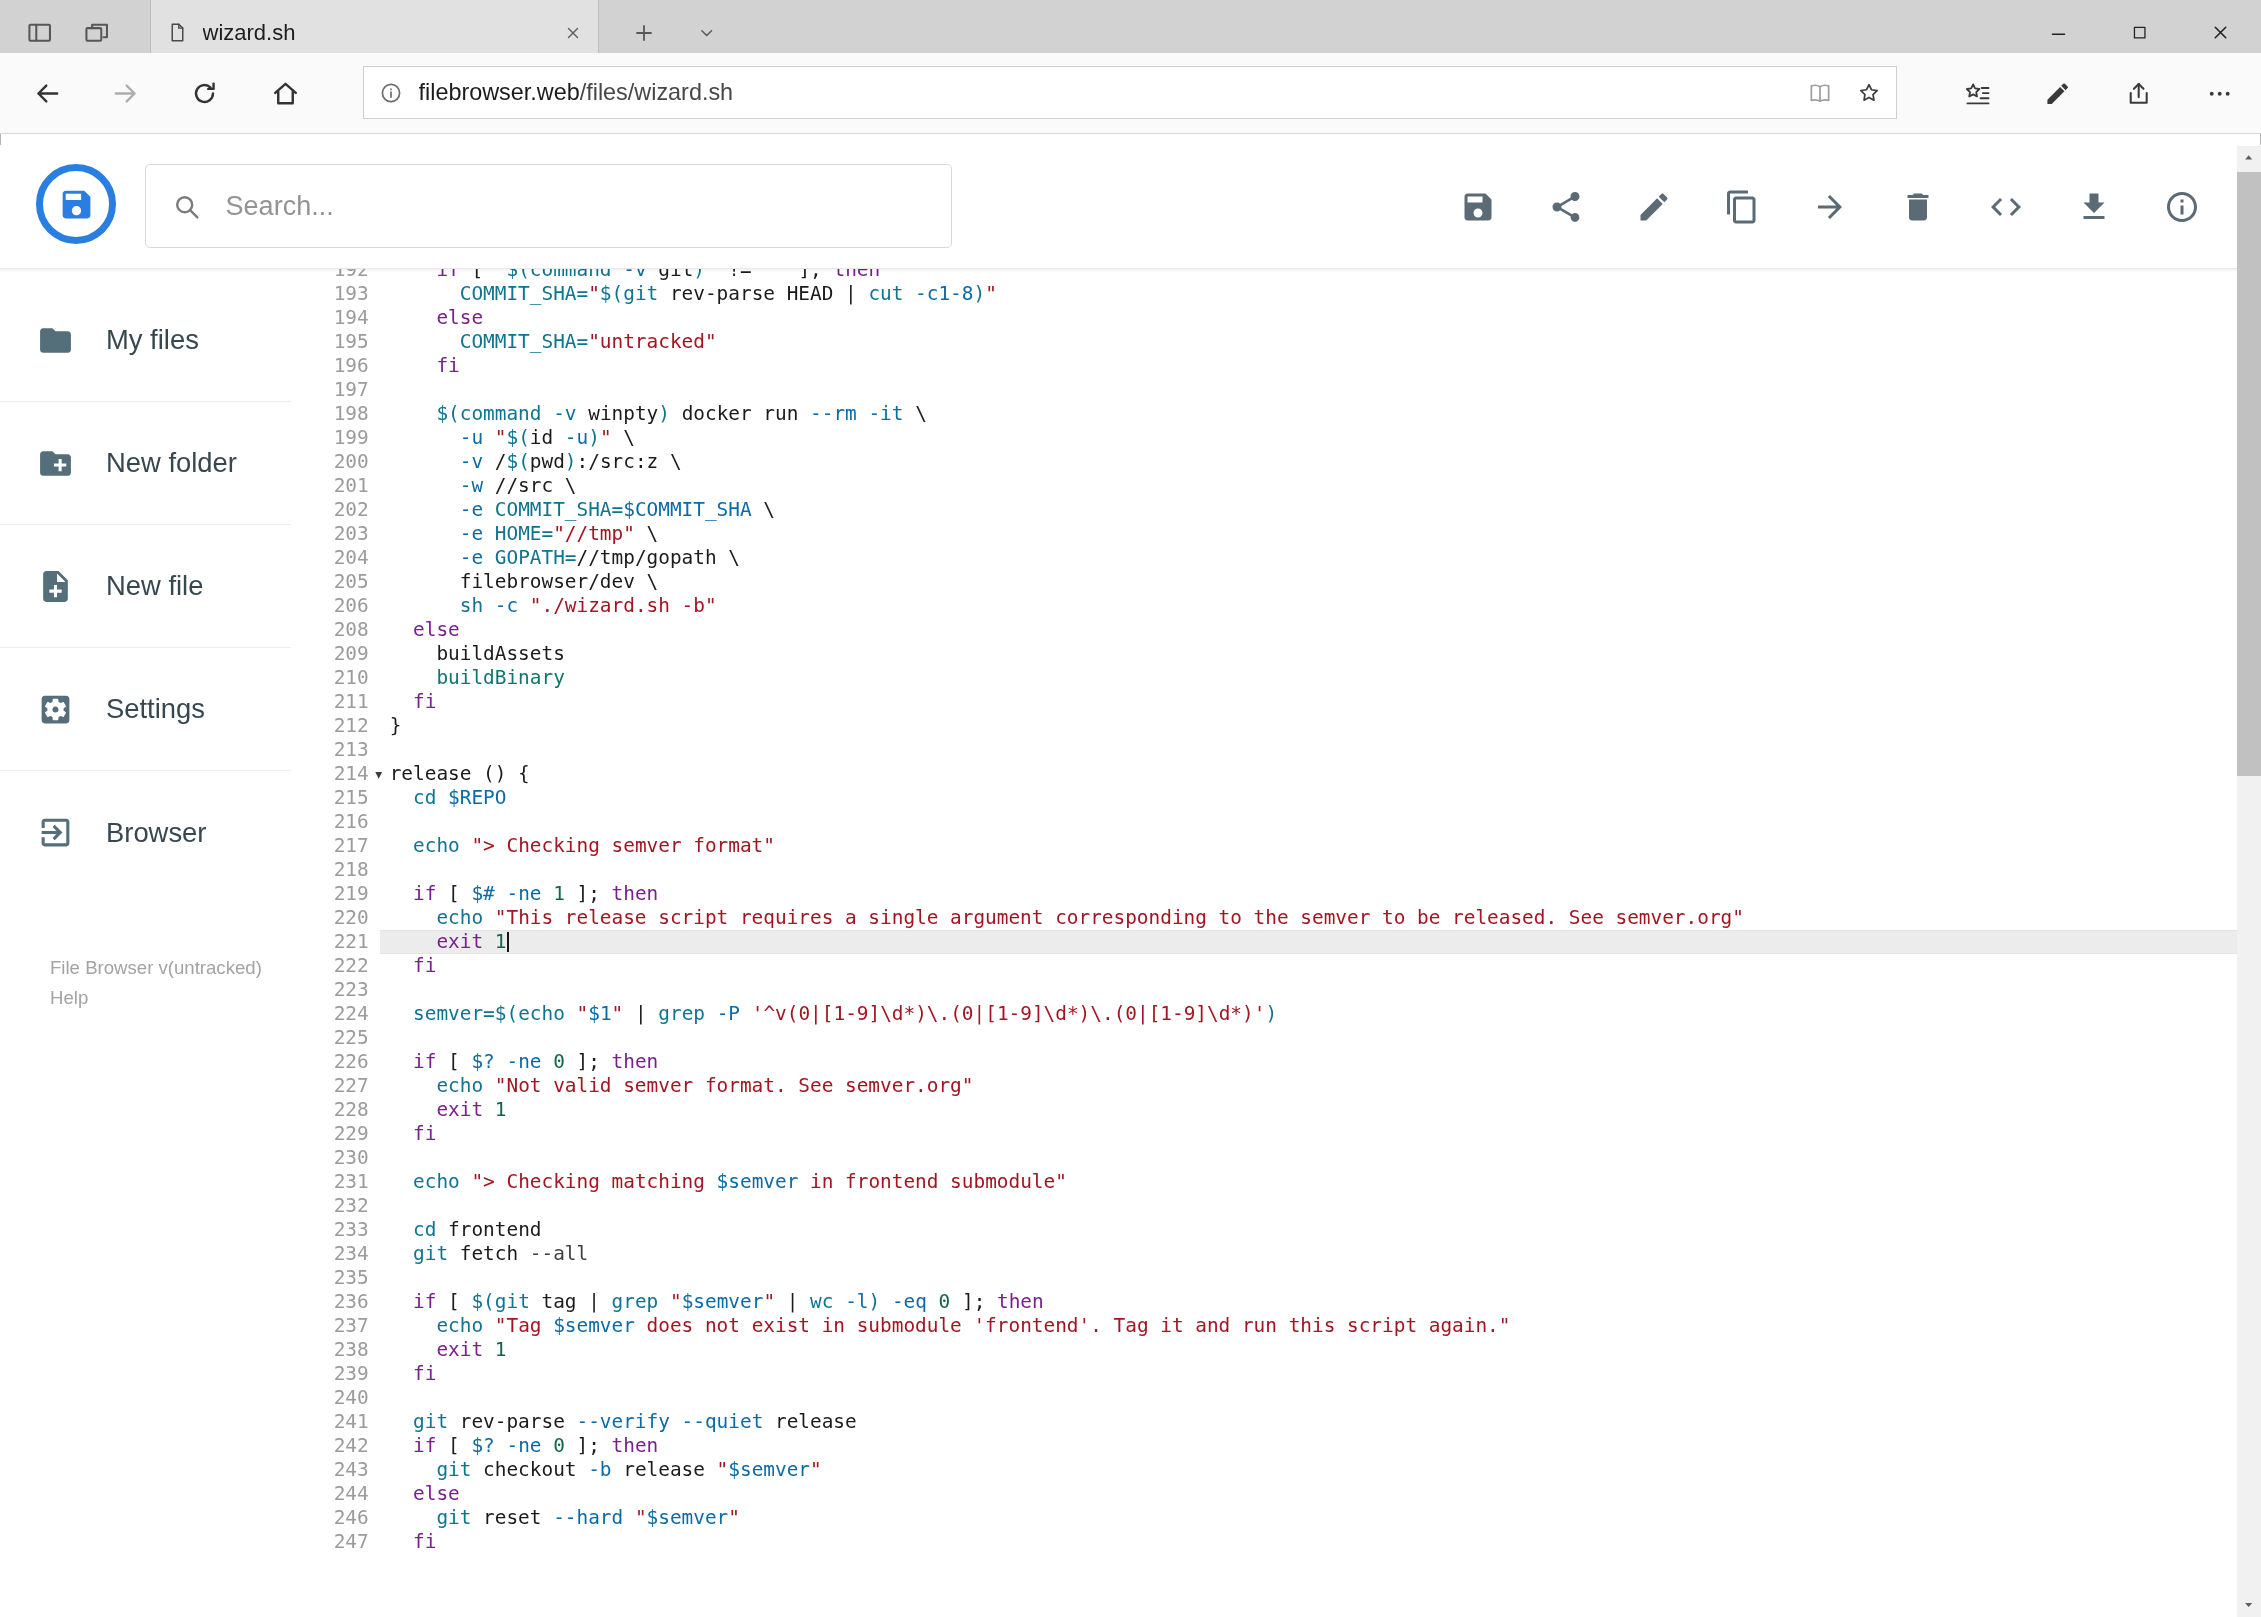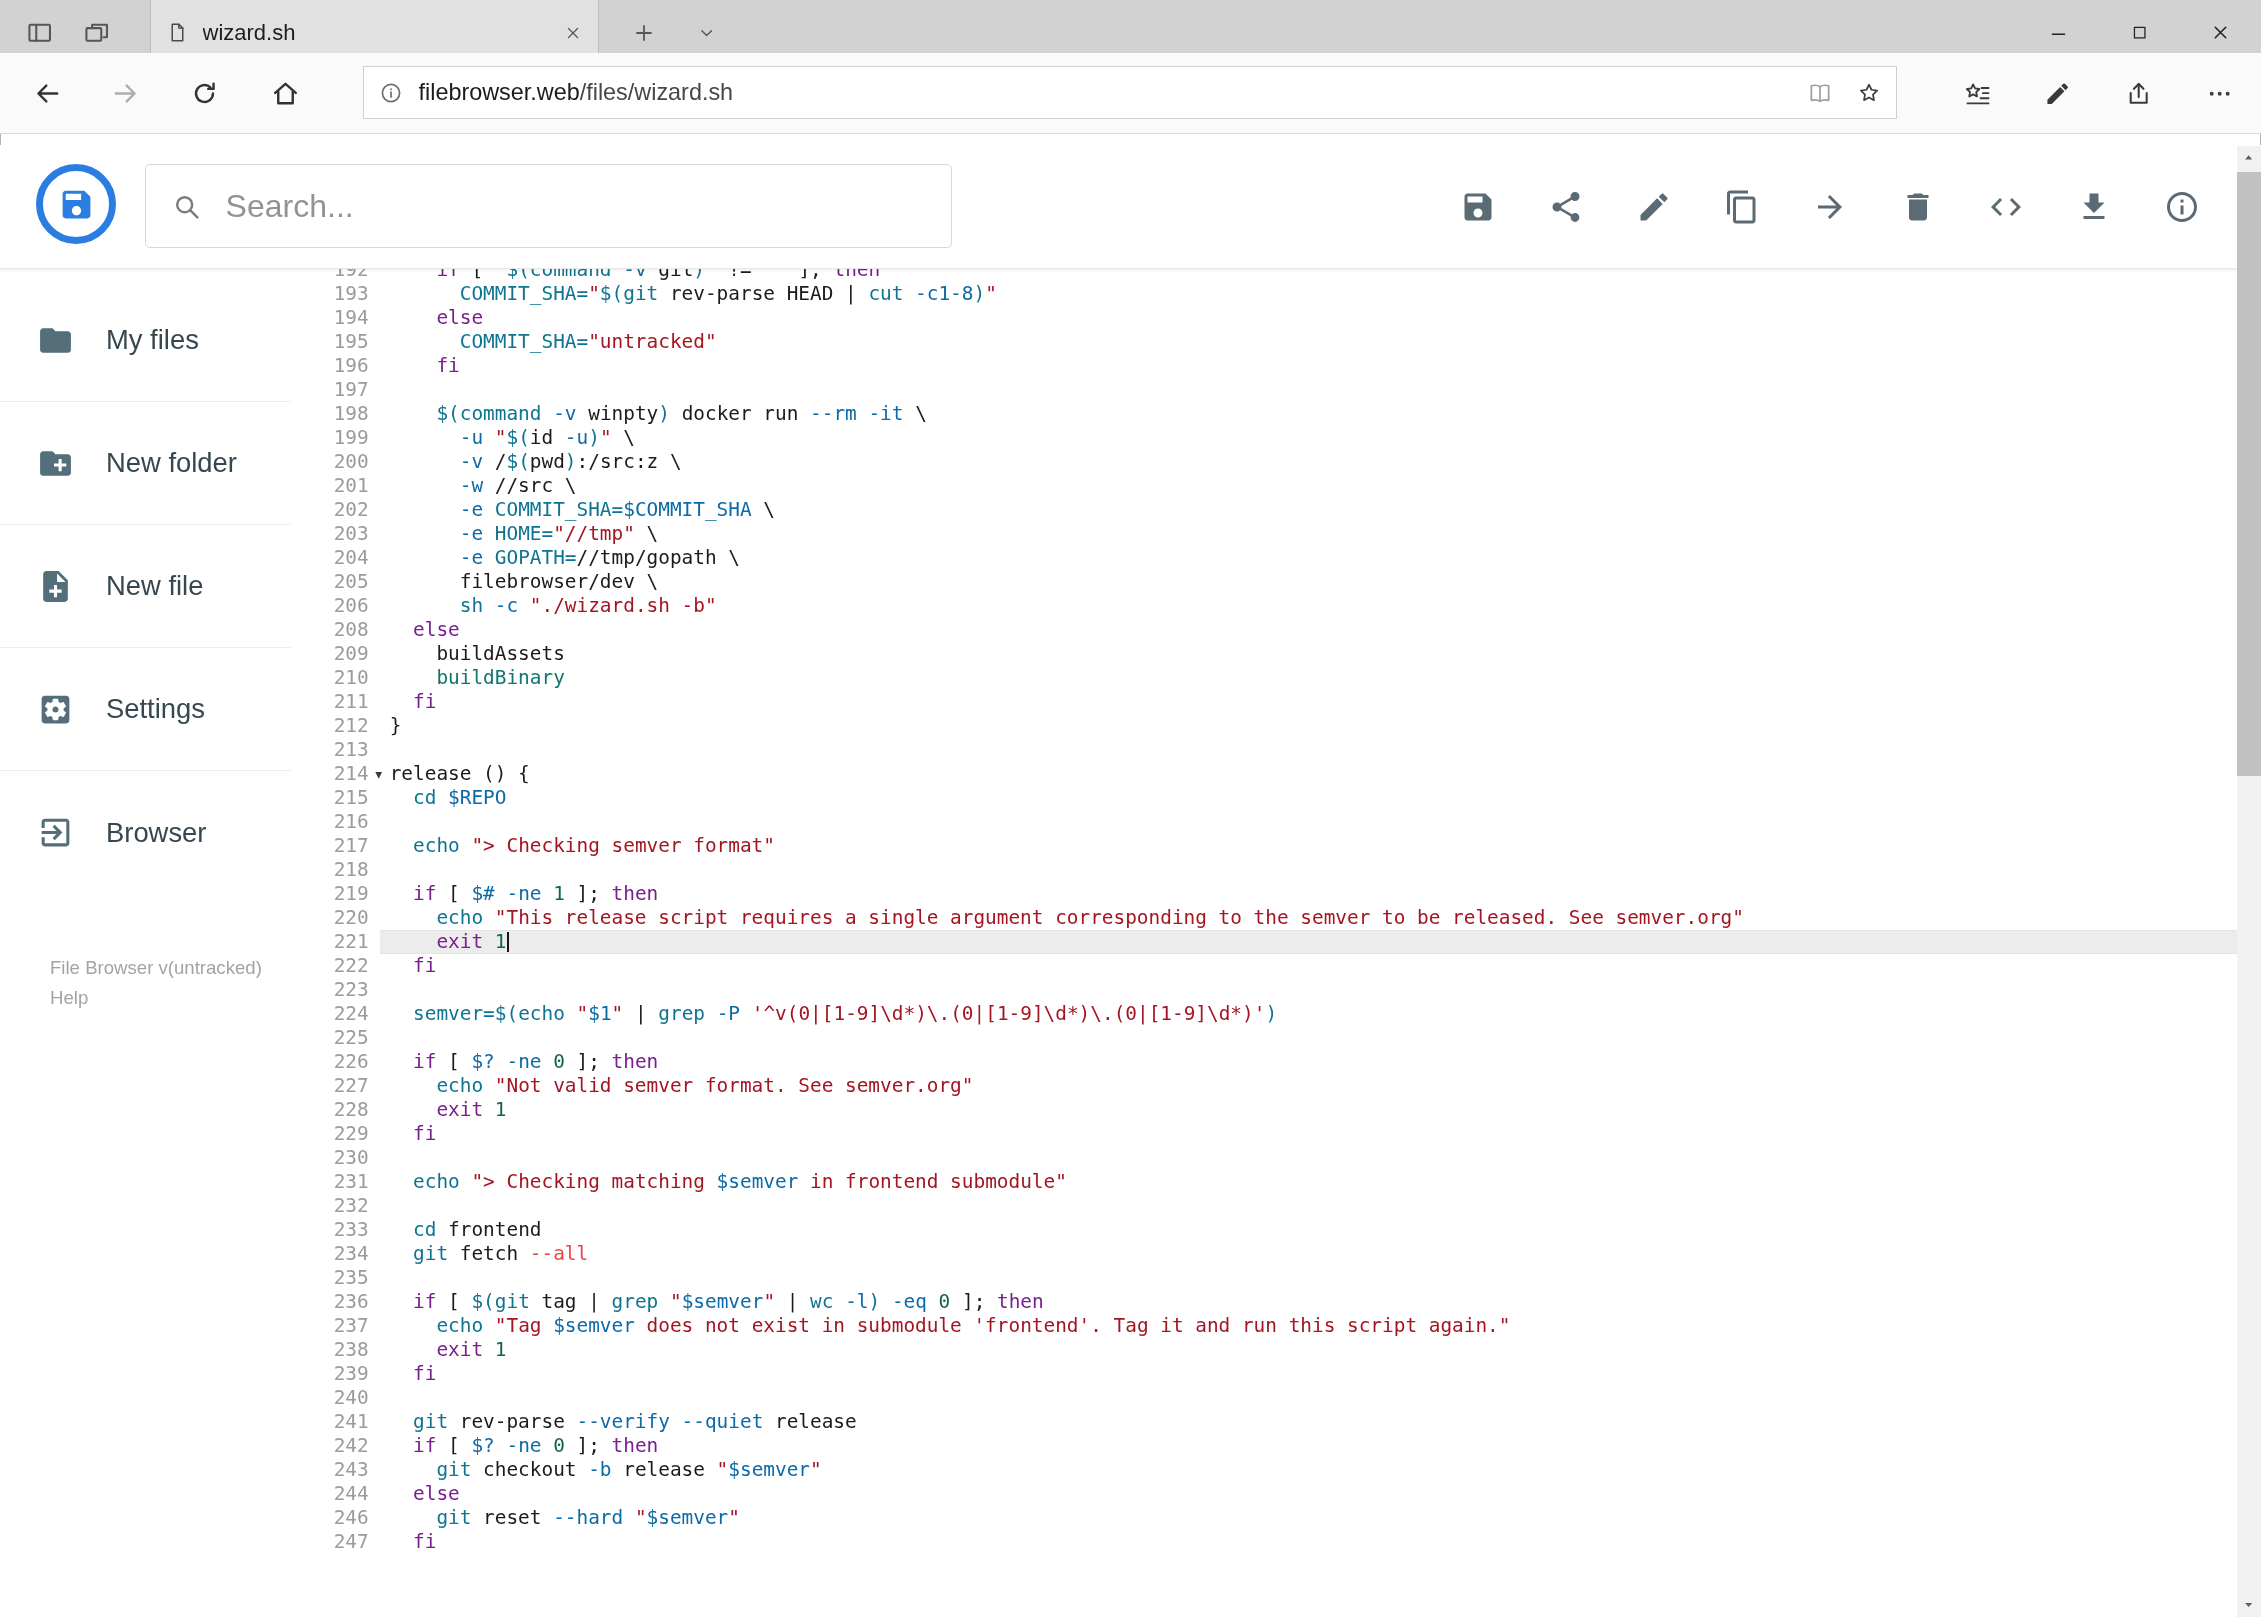--- a/index.html
+++ b/index.html
@@ -47,21 +47,21 @@
   
   .appheader{position:absolute;left:0;top:145px;width:100%;height:123px;background:#fff;
              border-bottom:0.8px solid #e8e8e8;box-shadow:0 1.6px 2.4px rgba(0,0,0,.05);z-index:5;}
   .logo{position:absolute;left:36px;top:19.4px;width:66px;height:66px;border-radius:50%;
         border:7.3px solid var(--accent,#2a7de1);color:var(--accent,#2a7de1);display:flex;
         align-items:center;justify-content:center;cursor:pointer;background:#fff;}
   .searchbox{position:absolute;left:145px;top:19.4px;width:807px;height:84px;
              border:1.6px solid #d8d8d8;border-radius:4.8px;box-sizing:border-box;display:flex;
              align-items:center;padding:0 26px;background:#fff;cursor:text;}
   .searchbox .ic{color:#7b7b7b;margin-right:22.6px;}
-  .search-input{flex:1;border:none;outline:none;font-size:32px;color:#444;background:transparent;
+  .search-input{flex:1;border:none;outline:none;font-size:27px;color:#444;background:transparent;
                 font-family:"Liberation Sans",sans-serif;}
   .search-input::placeholder{color:#939393;}
   .toolbar{position:absolute;right:61px;top:0;height:123px;display:flex;align-items:center;gap:52px;}
   .tool{width:36px;height:36px;color:var(--toolbar-icon,#5b6b75);cursor:pointer;}
 
   
   .sidebar{position:absolute;left:0;top:268px;width:291px;bottom:0;background:#fff;
            padding-top:11.3px;box-sizing:border-box;z-index:2;}
   .side-item{height:123px;display:flex;align-items:center;padding-left:37px;
              border-bottom:0.8px solid #eeeeee;cursor:pointer;box-sizing:border-box;}
@@ -391,21 +391,21 @@
         <div class="row"><div class="gut">224</div><div class="code"><span style="color: rgb(27, 27, 27);">  </span><span style="color: rgb(14, 116, 144);">semver=</span><span style="color: rgb(14, 116, 144);">$(</span><span style="color: rgb(14, 116, 144);">echo</span><span style="color: rgb(27, 27, 27);"> </span><span style="color: rgb(163, 21, 33);">"</span><span style="color: rgb(11, 106, 168);">$1</span><span style="color: rgb(163, 21, 33);">"</span><span style="color: rgb(27, 27, 27);"> | </span><span style="color: rgb(14, 116, 144);">grep</span><span style="color: rgb(27, 27, 27);"> </span><span style="color: rgb(11, 106, 168);">-P</span><span style="color: rgb(27, 27, 27);"> </span><span style="color: rgb(163, 21, 33);">'^v(0|[1-9]\d*)\.(0|[1-9]\d*)\.(0|[1-9]\d*)'</span><span style="color: rgb(14, 116, 144);">)</span></div></div>
         <div class="row"><div class="gut">225</div><div class="code"></div></div>
         <div class="row"><div class="gut">226</div><div class="code"><span style="color: rgb(27, 27, 27);">  </span><span style="color: rgb(122, 31, 143);">if</span><span style="color: rgb(27, 27, 27);"> [ </span><span style="color: rgb(11, 106, 168);">$?</span><span style="color: rgb(27, 27, 27);"> </span><span style="color: rgb(11, 106, 168);">-ne</span><span style="color: rgb(27, 27, 27);"> </span><span style="color: rgb(17, 102, 68);">0</span><span style="color: rgb(27, 27, 27);"> ]; </span><span style="color: rgb(122, 31, 143);">then</span></div></div>
         <div class="row"><div class="gut">227</div><div class="code"><span style="color: rgb(27, 27, 27);">    </span><span style="color: rgb(14, 116, 144);">echo</span><span style="color: rgb(27, 27, 27);"> </span><span style="color: rgb(163, 21, 33);">"Not valid semver format. See semver.org"</span></div></div>
         <div class="row"><div class="gut">228</div><div class="code"><span style="color: rgb(27, 27, 27);">    </span><span style="color: rgb(122, 31, 143);">exit</span><span style="color: rgb(27, 27, 27);"> </span><span style="color: rgb(17, 102, 68);">1</span></div></div>
         <div class="row"><div class="gut">229</div><div class="code"><span style="color: rgb(27, 27, 27);">  </span><span style="color: rgb(122, 31, 143);">fi</span></div></div>
         <div class="row"><div class="gut">230</div><div class="code"></div></div>
         <div class="row"><div class="gut">231</div><div class="code"><span style="color: rgb(27, 27, 27);">  </span><span style="color: rgb(14, 116, 144);">echo</span><span style="color: rgb(27, 27, 27);"> </span><span style="color: rgb(163, 21, 33);">"&gt; Checking matching </span><span style="color: rgb(11, 106, 168);">$semver</span><span style="color: rgb(163, 21, 33);"> in frontend submodule"</span></div></div>
         <div class="row"><div class="gut">232</div><div class="code"></div></div>
         <div class="row"><div class="gut">233</div><div class="code"><span style="color: rgb(27, 27, 27);">  </span><span style="color: rgb(14, 116, 144);">cd</span><span style="color: rgb(27, 27, 27);"> frontend</span></div></div>
-        <div class="row"><div class="gut">234</div><div class="code"><span style="color: rgb(27, 27, 27);">  </span><span style="color: rgb(14, 116, 144);">git</span><span style="color: rgb(27, 27, 27);"> fetch </span><span style="color: #ef4444;">--all</span></div></div>
+        <div class="row"><div class="gut">234</div><div class="code"><span style="color: rgb(27, 27, 27);">  </span><span style="color: rgb(14, 116, 144);">git</span><span style="color: rgb(27, 27, 27);"> fetch </span><span style="color: #404040;">--all</span></div></div>
         <div class="row"><div class="gut">235</div><div class="code"></div></div>
         <div class="row"><div class="gut">236</div><div class="code"><span style="color: rgb(27, 27, 27);">  </span><span style="color: rgb(122, 31, 143);">if</span><span style="color: rgb(27, 27, 27);"> [ </span><span style="color: rgb(14, 116, 144);">$(</span><span style="color: rgb(14, 116, 144);">git</span><span style="color: rgb(27, 27, 27);"> tag | </span><span style="color: rgb(14, 116, 144);">grep</span><span style="color: rgb(27, 27, 27);"> </span><span style="color: rgb(163, 21, 33);">"</span><span style="color: rgb(11, 106, 168);">$semver</span><span style="color: rgb(163, 21, 33);">"</span><span style="color: rgb(27, 27, 27);"> | </span><span style="color: rgb(14, 116, 144);">wc</span><span style="color: rgb(27, 27, 27);"> </span><span style="color: rgb(11, 106, 168);">-l</span><span style="color: rgb(14, 116, 144);">)</span><span style="color: rgb(27, 27, 27);"> </span><span style="color: rgb(11, 106, 168);">-eq</span><span style="color: rgb(27, 27, 27);"> </span><span style="color: rgb(17, 102, 68);">0</span><span style="color: rgb(27, 27, 27);"> ]; </span><span style="color: rgb(122, 31, 143);">then</span></div></div>
         <div class="row"><div class="gut">237</div><div class="code"><span style="color: rgb(27, 27, 27);">    </span><span style="color: rgb(14, 116, 144);">echo</span><span style="color: rgb(27, 27, 27);"> </span><span style="color: rgb(163, 21, 33);">"Tag </span><span style="color: rgb(11, 106, 168);">$semver</span><span style="color: rgb(163, 21, 33);"> does not exist in submodule 'frontend'. Tag it and run this script again."</span></div></div>
         <div class="row"><div class="gut">238</div><div class="code"><span style="color: rgb(27, 27, 27);">    </span><span style="color: rgb(122, 31, 143);">exit</span><span style="color: rgb(27, 27, 27);"> </span><span style="color: rgb(17, 102, 68);">1</span></div></div>
         <div class="row"><div class="gut">239</div><div class="code"><span style="color: rgb(27, 27, 27);">  </span><span style="color: rgb(122, 31, 143);">fi</span></div></div>
         <div class="row"><div class="gut">240</div><div class="code"></div></div>
         <div class="row"><div class="gut">241</div><div class="code"><span style="color: rgb(27, 27, 27);">  </span><span style="color: rgb(14, 116, 144);">git</span><span style="color: rgb(27, 27, 27);"> rev-parse </span><span style="color: rgb(11, 106, 168);">--verify</span><span style="color: rgb(27, 27, 27);"> </span><span style="color: rgb(11, 106, 168);">--quiet</span><span style="color: rgb(27, 27, 27);"> release</span></div></div>
         <div class="row"><div class="gut">242</div><div class="code"><span style="color: rgb(27, 27, 27);">  </span><span style="color: rgb(122, 31, 143);">if</span><span style="color: rgb(27, 27, 27);"> [ </span><span style="color: rgb(11, 106, 168);">$?</span><span style="color: rgb(27, 27, 27);"> </span><span style="color: rgb(11, 106, 168);">-ne</span><span style="color: rgb(27, 27, 27);"> </span><span style="color: rgb(17, 102, 68);">0</span><span style="color: rgb(27, 27, 27);"> ]; </span><span style="color: rgb(122, 31, 143);">then</span></div></div>
         <div class="row"><div class="gut">243</div><div class="code"><span style="color: rgb(27, 27, 27);">    </span><span style="color: rgb(14, 116, 144);">git</span><span style="color: rgb(27, 27, 27);"> checkout </span><span style="color: rgb(11, 106, 168);">-b</span><span style="color: rgb(27, 27, 27);"> release </span><span style="color: rgb(163, 21, 33);">"</span><span style="color: rgb(11, 106, 168);">$semver</span><span style="color: rgb(163, 21, 33);">"</span></div></div>
         <div class="row"><div class="gut">244</div><div class="code"><span style="color: rgb(27, 27, 27);">  </span><span style="color: rgb(122, 31, 143);">else</span></div></div>

